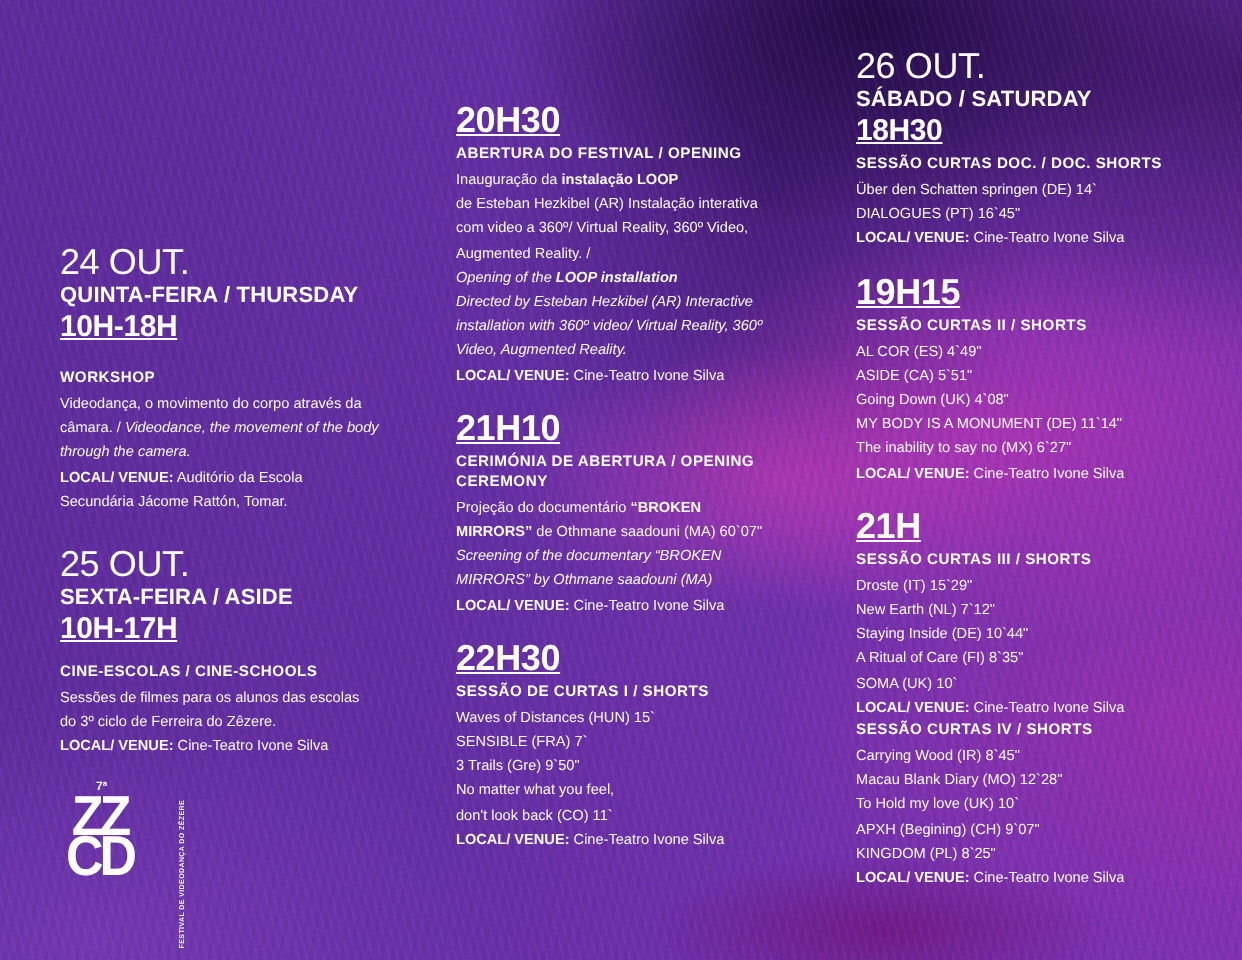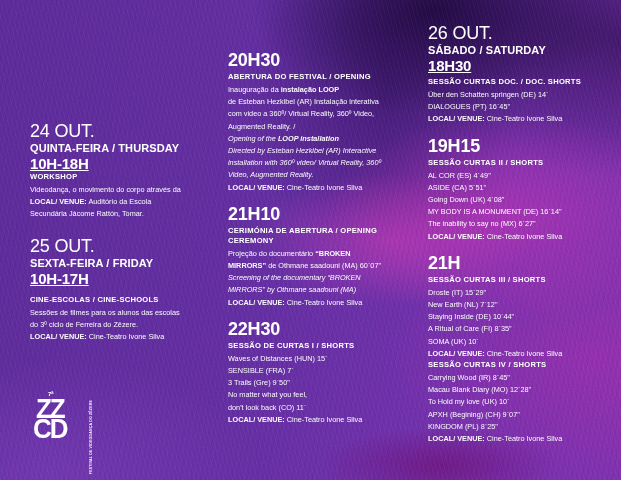--- a/index.html
+++ b/index.html
@@ -17,50 +17,52 @@
       radial-gradient(ellipse 200px 240px at 62% 20%, rgba(40,12,78,0.55), rgba(40,12,78,0) 70%),
       radial-gradient(ellipse 420px 200px at 100% 8%, rgba(30,8,60,0.60), rgba(30,8,60,0) 70%),
       radial-gradient(ellipse 300px 160px at 8% 98%, rgba(135,70,200,0.40), rgba(135,70,200,0) 70%),
       linear-gradient(105deg,#5a2a97 0%,#612da0 45%,#6d2fa9 70%,#7b30ae 100%);
   }
   .texture{position:absolute;left:0;top:0;mix-blend-mode:overlay;opacity:.16;pointer-events:none;}
   .col{position:absolute;}
   .date{font-size:18px;font-weight:400;letter-spacing:-.2px;line-height:22px;}
   .weekday{font-size:11px;font-weight:700;line-height:12px;letter-spacing:.1px;}
   .hours{font-size:15px;font-weight:700;line-height:17px;margin-top:1px;letter-spacing:-.2px;text-decoration:underline;}
-  .time{font-size:18px;font-weight:700;line-height:20px;letter-spacing:-.2px;margin:10px 0 2px;}
+  .time{font-size:18px;font-weight:700;line-height:20px;letter-spacing:-.2px;margin:10px 0 2px;text-decoration:underline;}
   .time.first{margin-top:0;}
   .stitle{font-size:7.6px;font-weight:700;line-height:10px;letter-spacing:.25px;margin:0 0 2px;}
-  .mt{margin-top:0;}
+  .mt{margin-top:12px;}
   .line{font-size:7.3px;font-weight:400;line-height:12.2px;white-space:nowrap;opacity:.97;}
   .b{font-weight:700;}
   .i{font-style:italic;}
   .logo{position:absolute;left:33px;top:391px;line-height:1;text-align:center;}
   .logo .ed{font-size:6px;font-weight:700;margin-left:2px;}
   .logo .big{font-size:26px;font-weight:700;letter-spacing:-2px;line-height:20px;transform:scaleY(1.08);transform-origin:left top;}
   .logo .vt{position:absolute;left:56px;top:9px;writing-mode:vertical-rl;transform:rotate(180deg);font-size:3.5px;line-height:4.5px;font-weight:700;letter-spacing:.2px;opacity:.95;white-space:nowrap;}
 </style>
 </head>
 <body>
 
 <div class="poster">
 
   <div class="col" style="left:30px;top:120px;width:200px;">
     <div>
       <div class="date">24 OUT.</div>
       <div class="weekday">QUINTA-FEIRA / THURSDAY</div>
       <div class="hours">10H-18H</div>
       <div class="stitle mt">WORKSHOP</div>
       <div class="line">Videodança, o movimento do corpo através da</div>
+      <div class="line"><span>câmara. / </span><span class="i">Videodance, the movement of the body</span></div>
+      <div class="line i">through the camera.</div>
       <div class="line"><span class="b">LOCAL/ VENUE:</span><span> Auditório da Escola</span></div>
       <div class="line">Secundária Jácome Rattón, Tomar.</div>
     </div>
     <div style="margin-top:14px;">
       <div class="date">25 OUT.</div>
-      <div class="weekday">SEXTA-FEIRA / FRIDAY</div>
+      <div class="weekday">SEXTA-FEIRA / ASIDE</div>
       <div class="hours">10H-17H</div>
       <div class="stitle" style="margin-top:8px;">CINE-ESCOLAS / CINE-SCHOOLS</div>
       <div class="line">Sessões de filmes para os alunos das escolas</div>
       <div class="line">do 3º ciclo de Ferreira do Zêzere.</div>
       <div class="line"><span class="b">LOCAL/ VENUE:</span><span> Cine-Teatro Ivone Silva</span></div>
     </div>
   </div>
 
   <div class="col" style="left:228px;top:50px;width:200px;">
     <div>
@@ -107,21 +109,21 @@
       <div class="line">Über den Schatten springen (DE) 14`</div>
       <div class="line">DIALOGUES (PT) 16`45"</div>
       <div class="line"><span class="b">LOCAL/ VENUE:</span><span> Cine-Teatro Ivone Silva</span></div>
     </div>
     <div>
       <div class="time">19H15</div>
       <div class="stitle">SESSÃO CURTAS II / SHORTS</div>
       <div class="line">AL COR (ES) 4`49"</div>
       <div class="line">ASIDE (CA) 5`51"</div>
       <div class="line">Going Down (UK) 4`08"</div>
-      <div class="line">MY BODY IS A MONUMENT (DE) 16`14"</div>
+      <div class="line">MY BODY IS A MONUMENT (DE) 11`14"</div>
       <div class="line">The inability to say no (MX) 6`27"</div>
       <div class="line"><span class="b">LOCAL/ VENUE:</span><span> Cine-Teatro Ivone Silva</span></div>
     </div>
     <div>
       <div class="time">21H</div>
       <div class="stitle">SESSÃO CURTAS III / SHORTS</div>
       <div class="line">Droste (IT) 15`29"</div>
       <div class="line">New Earth (NL) 7`12"</div>
       <div class="line">Staying Inside (DE) 10`44"</div>
       <div class="line">A Ritual of Care (FI) 8`35"</div>

